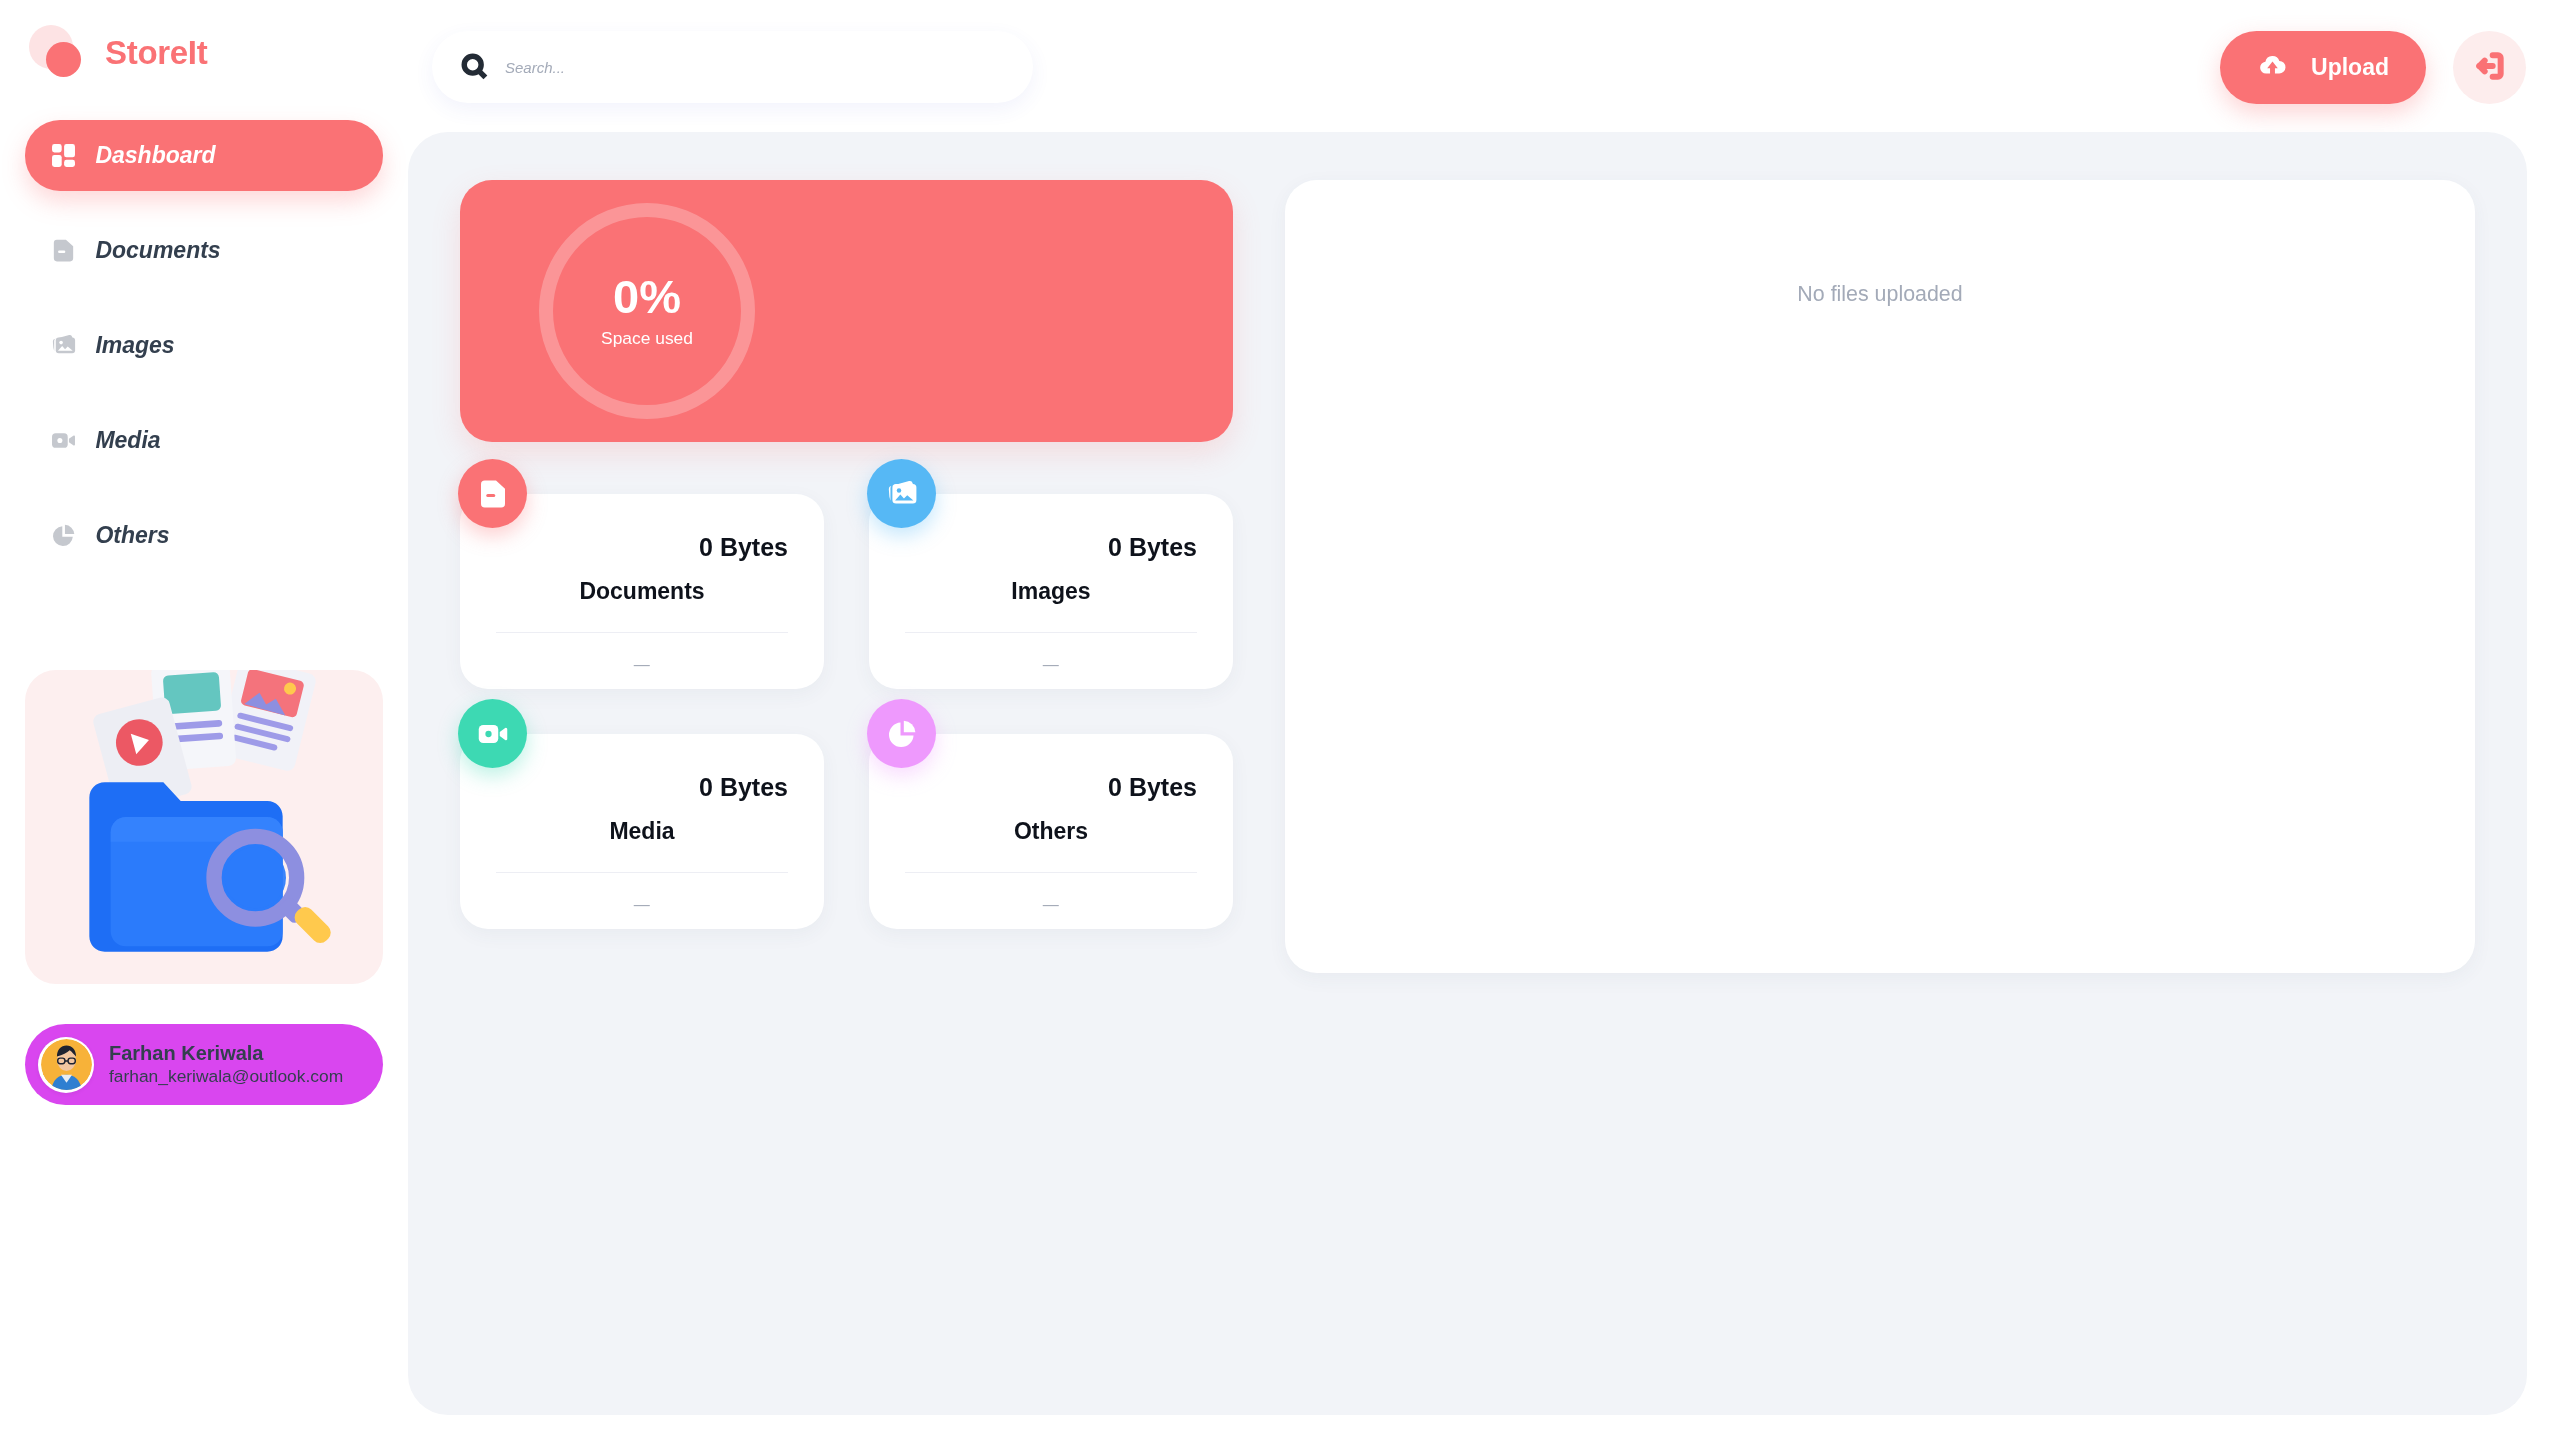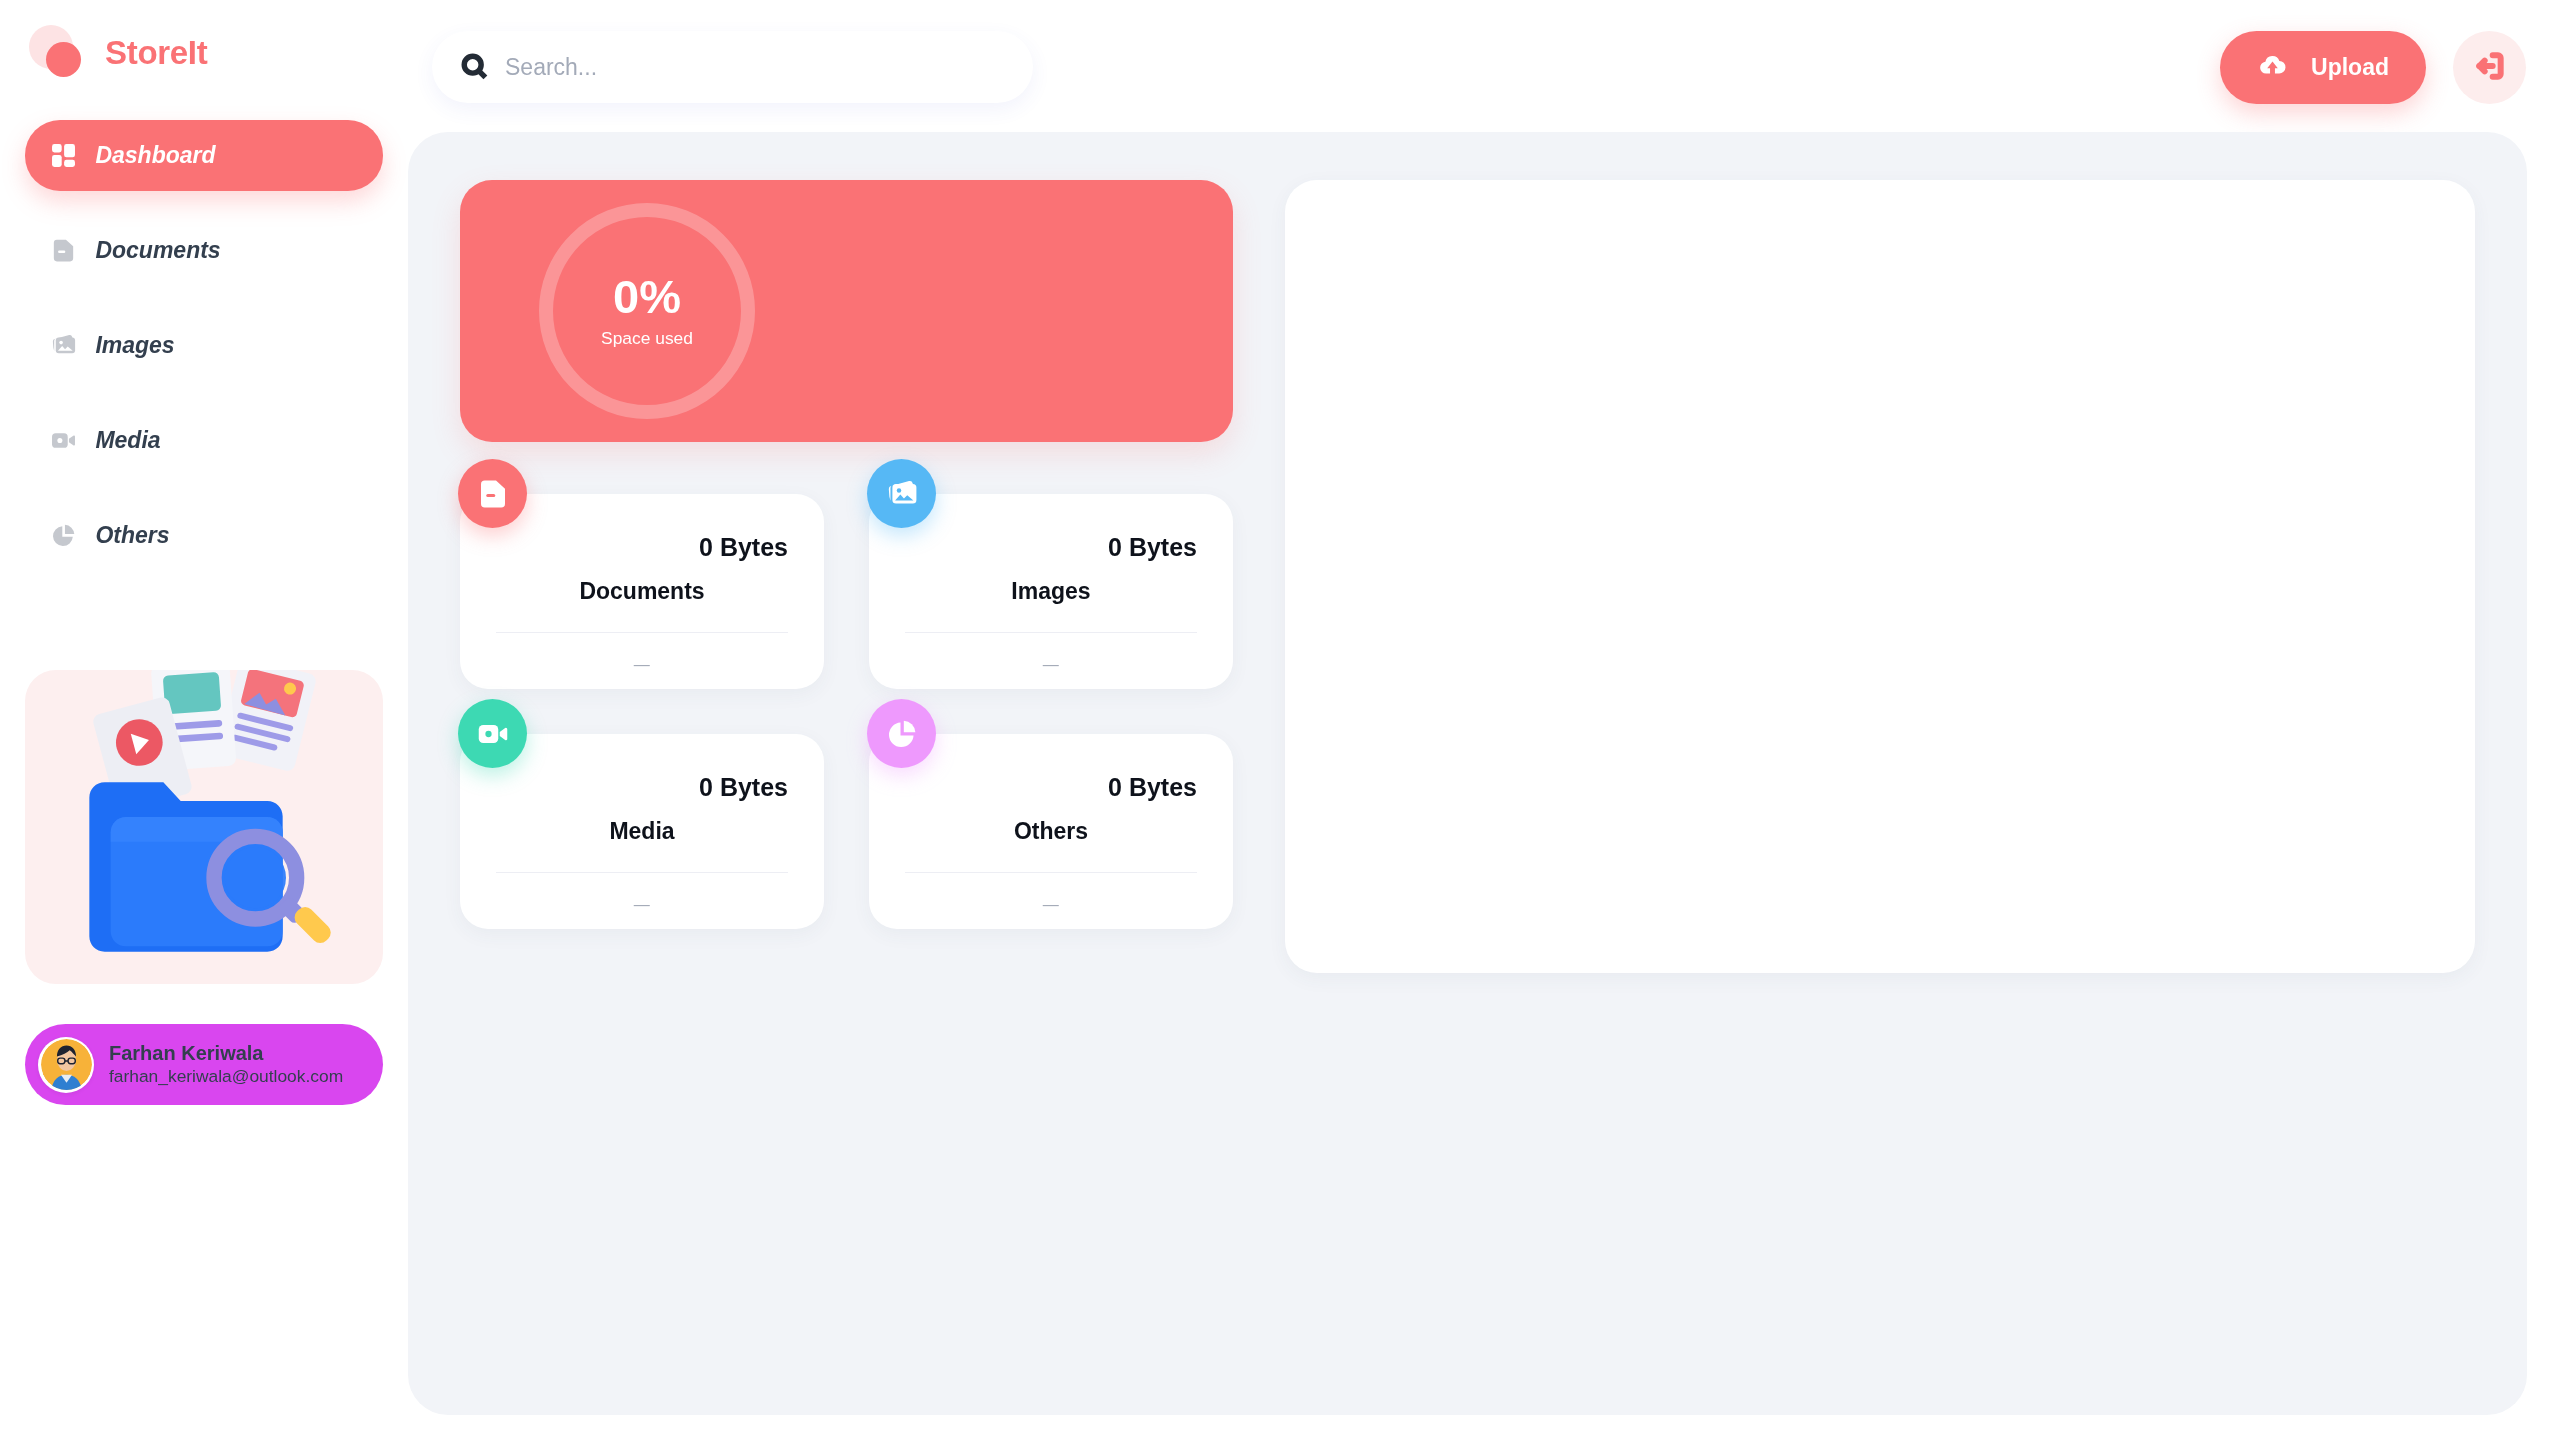--- a/index.html
+++ b/index.html
@@ -76,22 +76,23 @@
   }
   .search {
     position:absolute; left: 24px; top: 31px; width: 601px; height: 72px;
     background:#ffffff; border-radius: 36px;
     box-shadow: 0 6.7px 20px rgba(65,89,214,0.07);
     display:flex; align-items:center; gap: 16px; padding: 0 28px;
   }
   .search svg { width: 29px; height: 29px; flex:none; stroke:#232B35; fill:none; stroke-width: 4.5; }
   .search-input {
     border:none; outline:none; background:transparent;
-    font-family:"Liberation Sans", sans-serif; font-size: 23px; color:#404040;
+    font-family:"Liberation Sans", sans-serif; font-size: 15px; color:#404040;
     width: 100%;
+    font-style: italic;
   }
   .search-input::placeholder { color:#A3AAB8; }
 
   .header-right {
     position:absolute; right: 37px; top: 31px;
     display:flex; align-items:center; gap: 27px;
   }
   .upload-btn {
     height: 73px; min-width: 200px; padding: 0 37px;
     background:#FA7275; border:none; border-radius: 37px; cursor:pointer;
@@ -407,18 +408,19 @@
           <div class="type-name">Others</div>
           <div class="type-rule"></div>
           <div class="type-date">—</div>
         </div>
 
       </section>
     </div>
 
     <div class="col-right">
       <section class="recent-card">
+        <div class="recent-empty">No files uploaded</div>
       </section>
     </div>
 
   </main>
 </div>
 
 
 </body></html>

